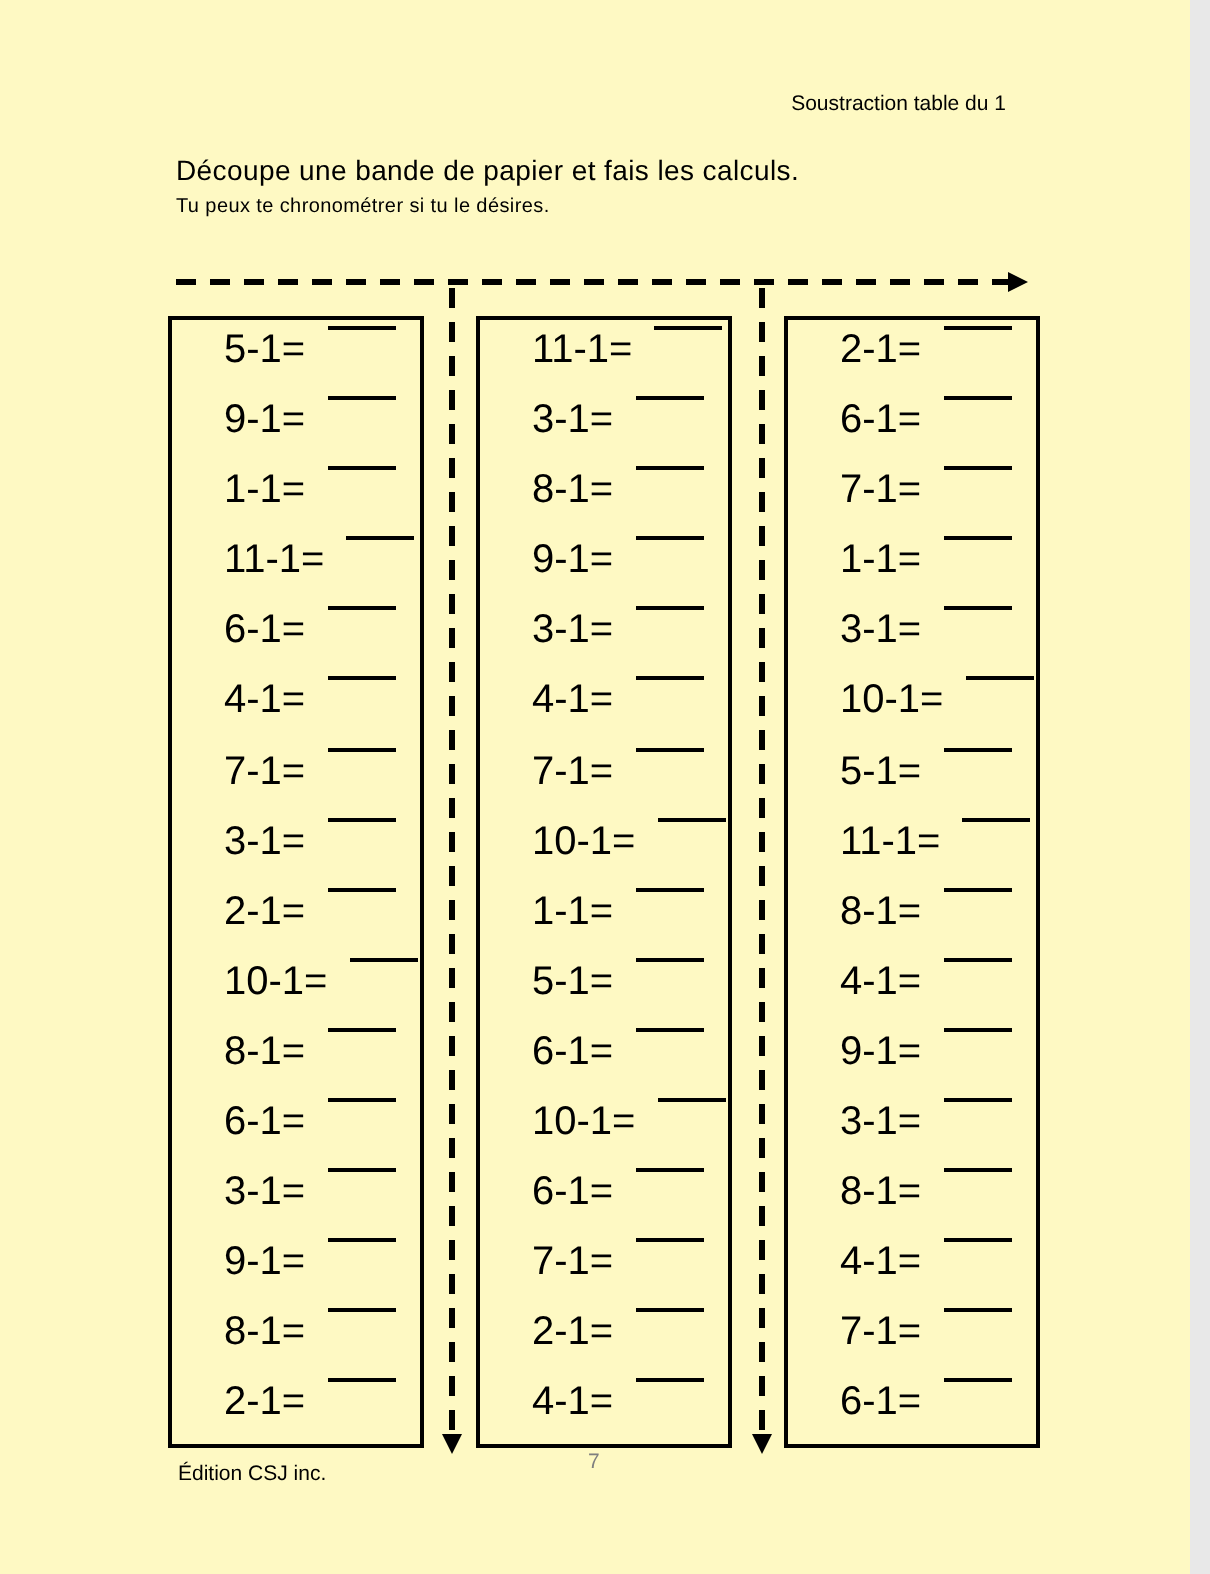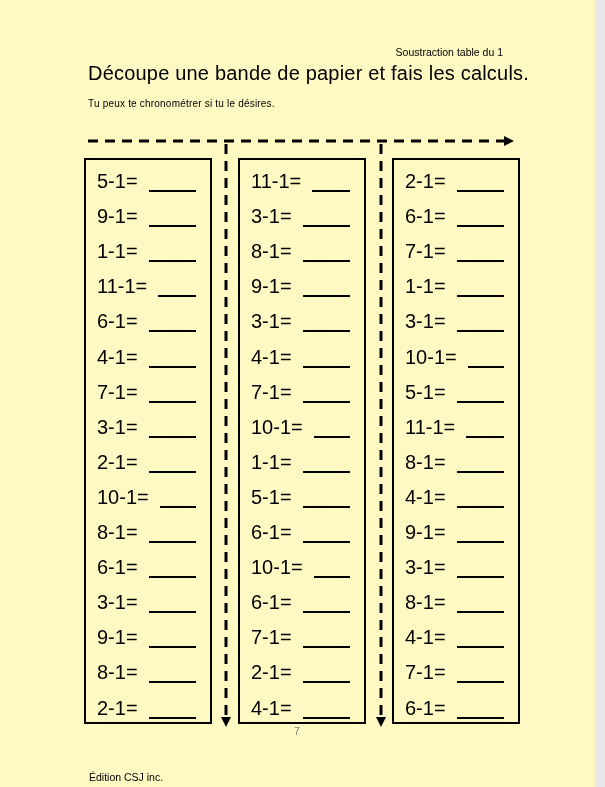--- a/index.html
+++ b/index.html
@@ -8,53 +8,53 @@
     width:595px; height:787px;
     background:#fef9c3;
     overflow:hidden;
     font-family:"Liberation Sans", sans-serif;
     color:#000;
   }
   .doc-title {
     position:absolute; top:46px; right:92px;
     font-size:10.5px; font-family:"Liberation Sans", sans-serif;
   }
-  .instr1 { position:absolute; left:88px; top:62px; font-size:20px; letter-spacing:0.2px; }
+  .instr1 { position:absolute; left:88px; top:77px; font-size:14px; letter-spacing:0.2px; }
   .instr2 { position:absolute; left:88px; top:98px; font-size:10px; letter-spacing:0.2px; }
   .cutlines { position:absolute; left:0; top:0; pointer-events:none; }
   .strip {
     position:absolute; top:158px;
     width:128px; height:566px;
     border:2px solid #000;
     box-sizing:border-box;
     padding:3px 14px 0 11px;
   }
   .strip-1 { left:84px; }
   .strip-2 { left:238px; }
   .strip-3 { left:392px; }
   .row {
-    display:flex; align-items:flex-end;
+    display:flex; align-items:flex-start;
     height:35.1px; box-sizing:border-box;
     padding-bottom:5px;
+    margin-left:15px;
   }
   .q {
     font-size:20px; line-height:24px;
     font-family:"Liberation Sans", sans-serif;
     white-space:nowrap;
   }
   .blank {
     flex:1; min-width:34px;
     margin-left:11px; margin-bottom:1px;
     border-bottom:2px solid #000;
     height:0;
   }
   .footer-edition {
     position:absolute; left:89px; top:731px;
     font-size:10.5px;
-    margin-top:40px;
   }
   .page-number {
     position:absolute; left:294px; top:725px;
     font-size:10.5px; color:#7f7f7f;
   }
 </style>
 </head>
 <body>
 
 <div class="page">

